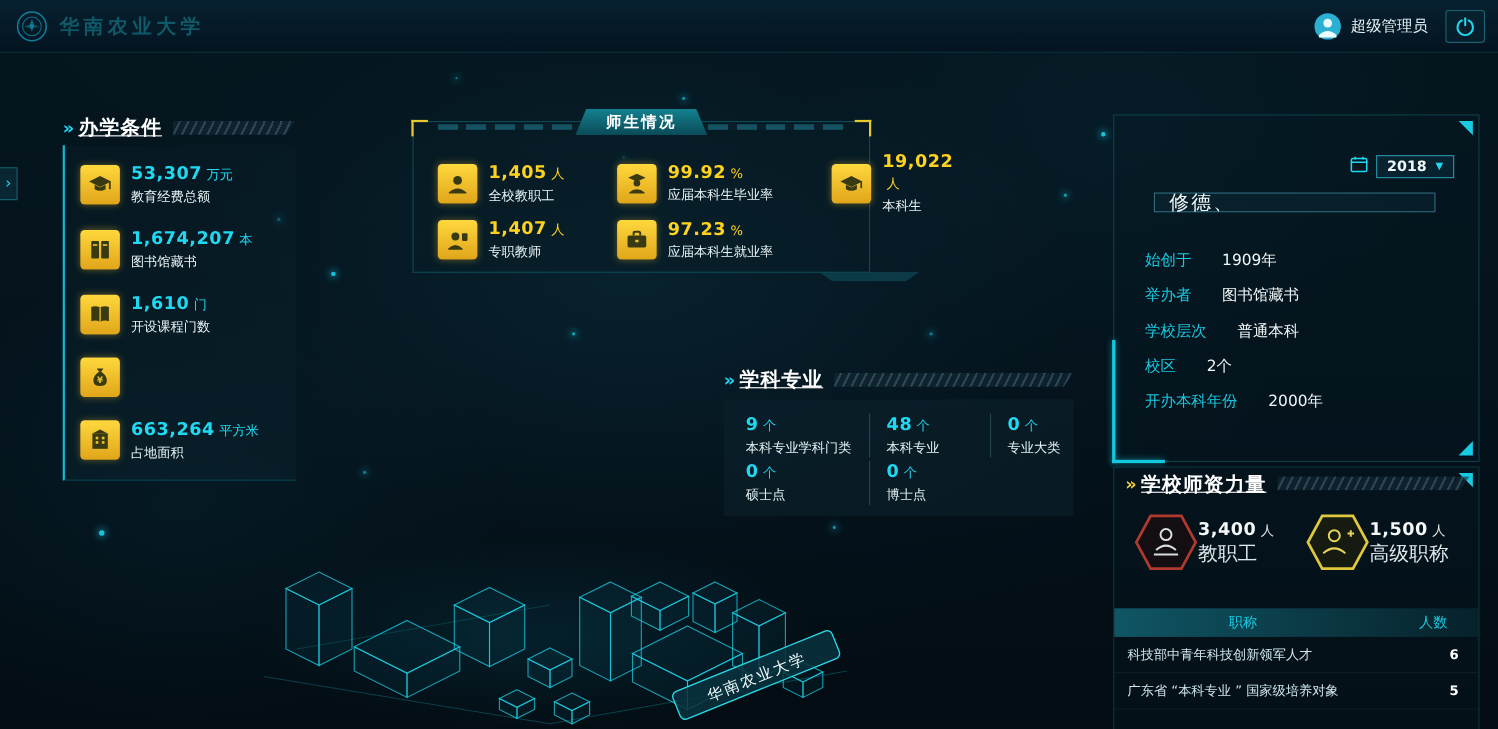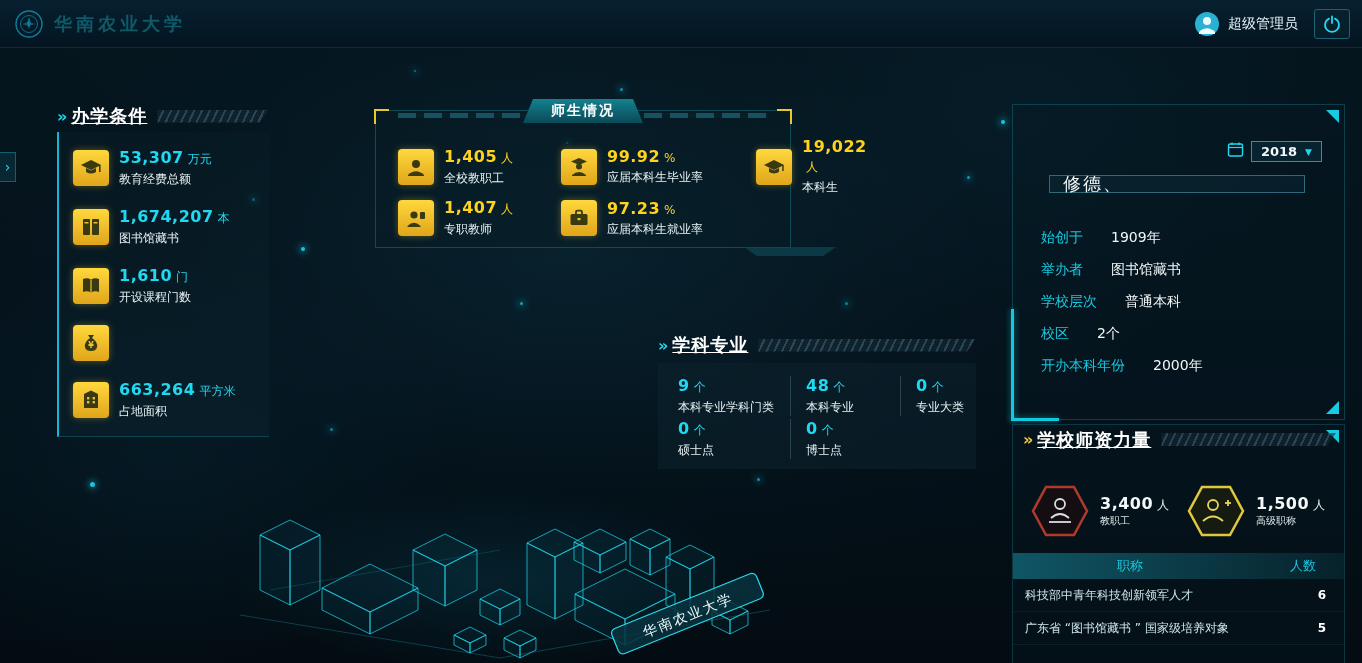--- a/index.html
+++ b/index.html
@@ -78,23 +78,23 @@
     background:rgba(14,50,64,.35);display:flex;align-items:center;padding-left:13px;
     color:#f3f8f8;font-size:18px;font-family:"DejaVu Serif","Liberation Serif",serif;letter-spacing:2px;}
   .fields{position:absolute;left:28px;top:122px;display:flex;flex-direction:column;gap:12px;}
   .frow{display:flex;align-items:center;gap:28px;line-height:20px;}
   .flabel{color:#19c8e0;font-size:14px;}
   .fvalue{color:#f2f7f8;font-size:14px;}
   
   .panel-str{position:absolute;left:1012px;top:424px;width:333px;height:239px;z-index:3;
     border:1px solid rgba(18,86,100,.55);border-bottom:none;background:rgba(8,26,36,.30);}
   .panel-str .ptitle{padding:5px 8px 0 10px;}
-  .hexstat{position:absolute;top:60px;display:flex;align-items:center;gap:11px;}
+  .hexstat{position:absolute;top:42px;display:flex;align-items:center;}
   .hexstat.h1{left:18px;} .hexstat.h2{left:174px;}
-  .hex-label{color:#dfe9ea;font-size:10px;margin-top:0;}
+  .hex-label{color:#dfe9ea;font-size:18px;margin-top:0;}
   .stable{position:absolute;left:0;right:0;top:128px;}
   .thead{display:flex;align-items:center;height:26px;color:#19c8e0;font-size:13px;
     background:linear-gradient(90deg,rgba(18,98,114,.85),rgba(18,98,114,.2));}
   .thead .h1{margin-left:104px;} .thead .h2{margin-left:auto;margin-right:28px;}
   .trow{display:flex;align-items:center;min-height:33px;border-bottom:1px solid rgba(120,200,220,.08);font-size:12px;color:#cfe6ec;}
   .trow .t{flex:1;padding-left:12px;line-height:16px;}
   .trow .n{padding-right:18px;color:#ffffff;font-weight:700;}
   
   .collapse-tab{position:absolute;left:0;top:152px;width:16px;height:30px;z-index:4;background:rgba(10,42,54,.85);
     border:1px solid rgba(30,150,175,.5);border-left:none;display:flex;align-items:center;justify-content:center;
@@ -433,21 +433,21 @@
     <div class="stable">
       <div class="thead">
         <span class="h1">职称</span>
         <span class="h2">人数</span>
       </div>
       <div class="trow">
         <span class="t">科技部中青年科技创新领军人才</span>
         <span class="n">6</span>
       </div>
       <div class="trow">
-        <span class="t">广东省 “图书馆藏书 ” 国家级培养对象</span>
+        <span class="t">广东省 “本科专业 ” 国家级培养对象</span>
         <span class="n">5</span>
       </div>
     </div>
   </div>
 
   <svg class="campus" viewBox="0 0 640 223">
     <g stroke="#1ed0e6" stroke-width="1" fill="rgba(25,170,200,.06)" stroke-opacity=".75">
 
       <path d="M70 175 L330 218" stroke-opacity=".25" fill="none"></path>
       <path d="M330 218 L600 170" stroke-opacity=".25" fill="none"></path>

